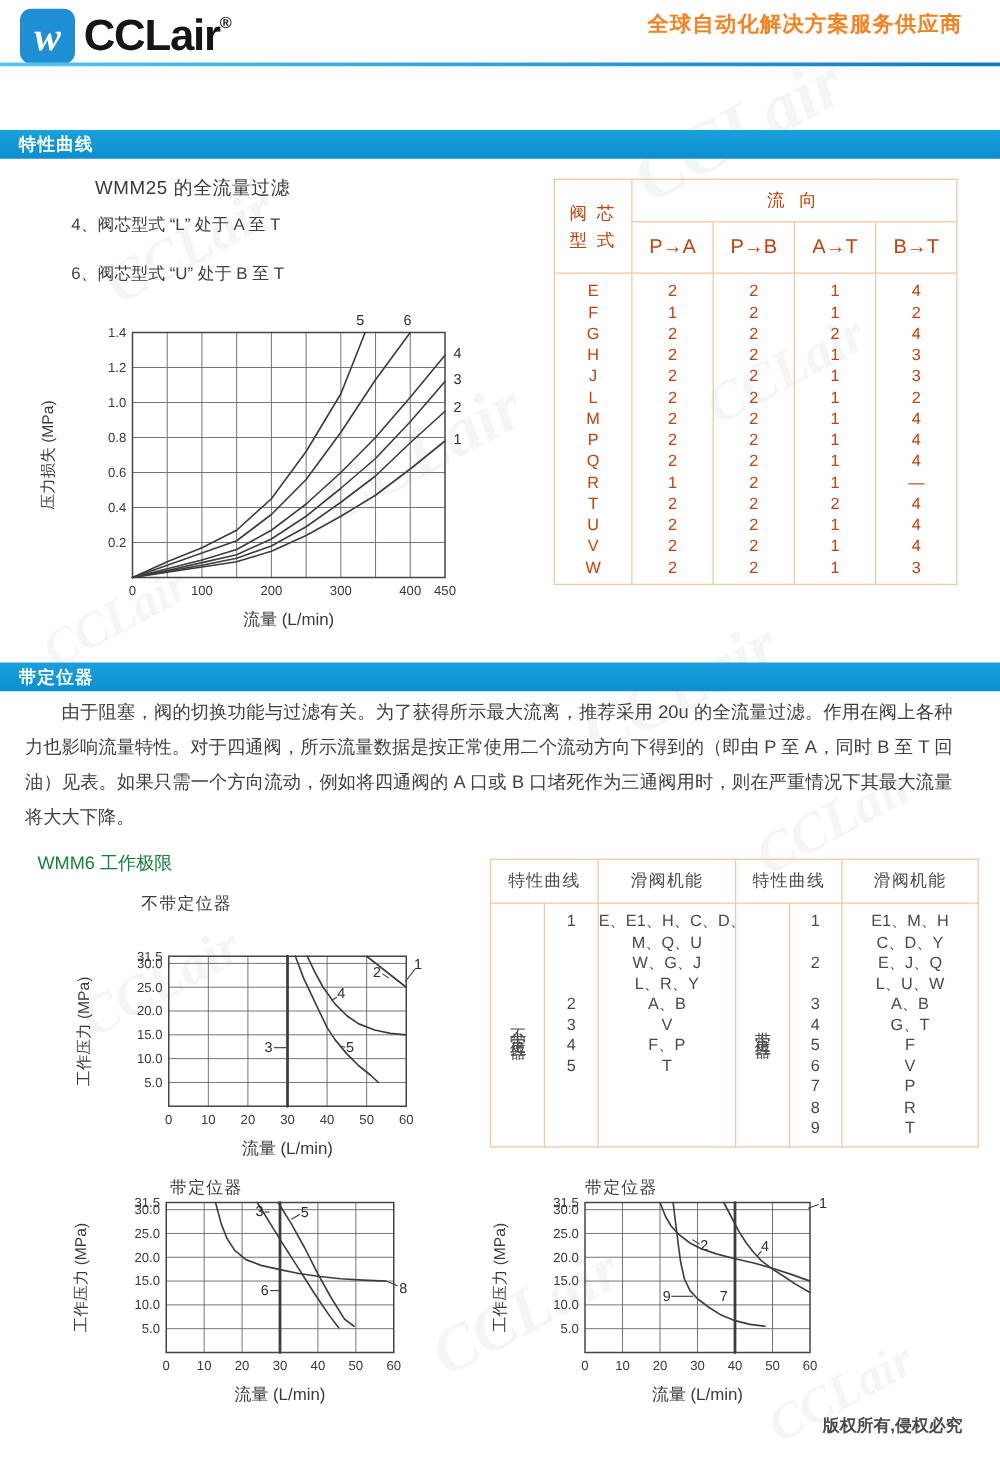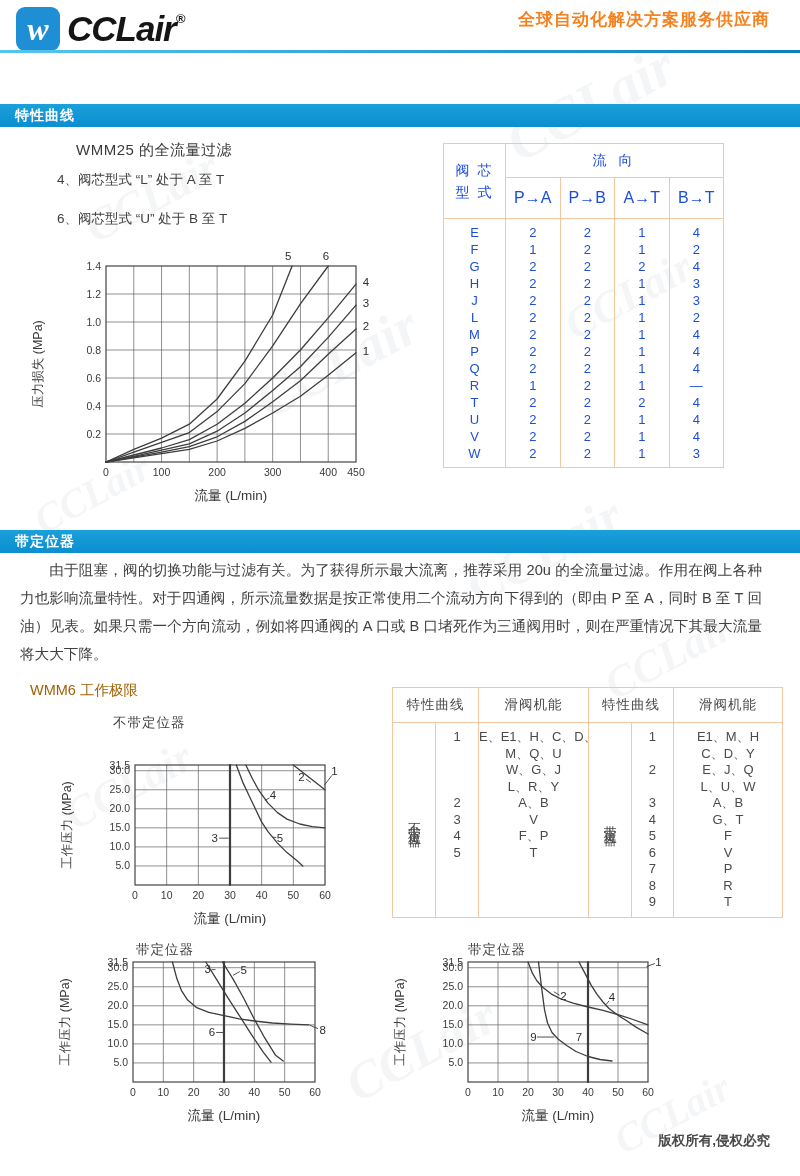--- a/index.html
+++ b/index.html
@@ -7,39 +7,39 @@
     width:800px;height:1176px;position:relative;background:#fff;overflow:hidden;
     font-family:"Liberation Sans","DejaVu Sans",sans-serif;color:#3a3a3a;
   }
   .abs{position:absolute;}
   
   .logo-wrap{left:16px;top:7px;display:flex;align-items:center;}
   .logo-badge{width:44px;height:44px;background:#1e8fd5;border-radius:9px;
     color:#fff;font-style:italic;font-weight:bold;font-size:32px;
     display:flex;align-items:center;justify-content:center;
     font-family:"Liberation Serif","DejaVu Serif",serif;}
-  .logo-name{font-size:35px;font-weight:bold;color:#151515;margin-left:7px;letter-spacing:-1px;font-style:italic;}
+  .logo-name{font-size:35px;font-weight:bold;color:#151515;margin-left:7px;letter-spacing:-1px;}
   .logo-reg{font-size:13px;font-weight:bold;vertical-align:18px;letter-spacing:0;}
   .tagline{right:30px;top:8px;color:#f5821f;font-weight:bold;font-size:17px;letter-spacing:1px;}
   .header-rule{left:0;top:50px;width:800px;height:3px;
     background:linear-gradient(90deg,#56c6ee,#0b7ec0);}
   
   .section-bar{left:0;width:800px;height:23px;background:linear-gradient(180deg,#1aa0da,#0c8ecf);
     color:#fff;font-weight:bold;font-size:14px;line-height:23px;padding-left:15px;
     box-sizing:border-box;letter-spacing:1px;}
   
   .wmm25-title{left:76px;top:141px;font-size:15px;color:#3a3a3a;letter-spacing:.5px;}
   .note{left:57px;font-size:13.5px;color:#3f3f3f;}
   .para{left:20px;top:556px;width:742px;font-size:14.6px;line-height:28px;
     text-indent:2em;text-align:justify;color:#404040;}
-  .wmm6-title{left:30px;top:681px;font-size:14.5px;color:#a16207;}
+  .wmm6-title{left:30px;top:681px;font-size:14.5px;color:#15803d;}
   .chart-caption{font-size:13.5px;color:#3f3f3f;letter-spacing:1px;}
   
   table{border-collapse:collapse;table-layout:fixed;}
-  .spool-table{left:443px;top:143px;width:281px;font-size:13px;color:#1d4ed8;}
+  .spool-table{left:443px;top:143px;width:323px;font-size:13px;color:#c2410c;}
   .spool-table th,.spool-table td{border:1px solid #f3c7a0;font-weight:normal;padding:0;}
   .spool-table .hdr1{height:33px;font-size:14px;letter-spacing:4px;}
   .spool-table .hdr2{height:40px;font-size:16px;}
   .spool-table .typecell{font-size:14px;line-height:22px;letter-spacing:2px;}
   .spool-table td{vertical-align:top;text-align:center;padding-top:5px;padding-bottom:5px;}
   .cellline{height:17px;line-height:17px;text-align:center;}
   .func-table{left:392px;top:687px;width:386px;font-size:13px;color:#4a4a4a;}
   .func-table th,.func-table td{border:1px solid #f3c7a0;font-weight:normal;padding:0;}
   .func-table th{height:34px;font-size:13.5px;letter-spacing:1px;}
   .func-table td{vertical-align:top;text-align:center;padding-top:6px;padding-bottom:6px;}

